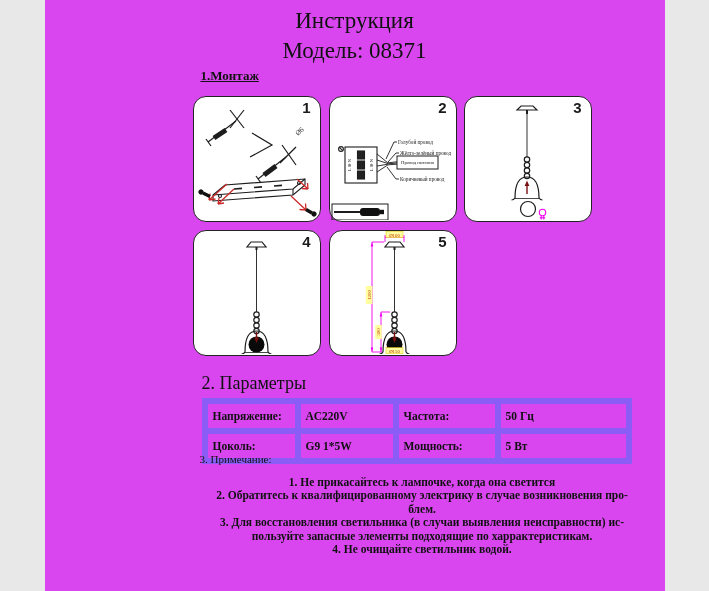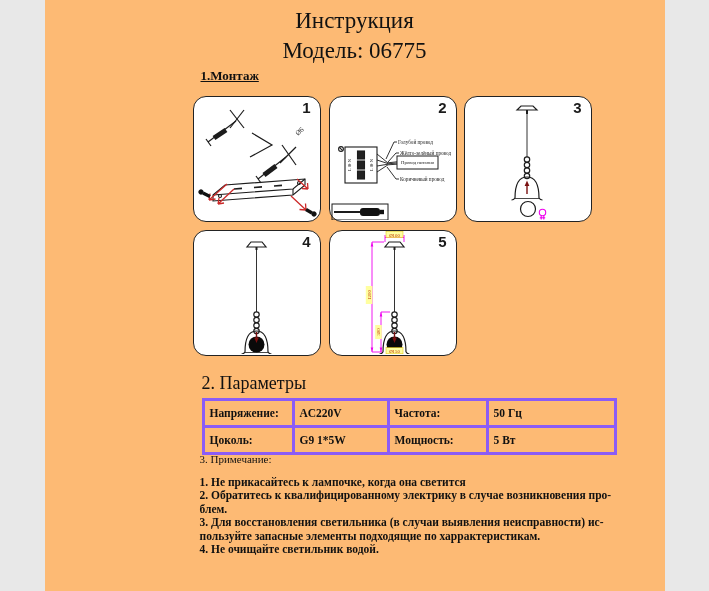--- a/index.html
+++ b/index.html
@@ -1,46 +1,46 @@
 <!DOCTYPE html>
 <html><head>
 <meta charset="utf-8">
 <style>
   html,body{margin:0;padding:0;background:#e8e8e8;}
-  .page{position:relative;width:620px;height:591px;background:#fdba74;overflow:hidden;
+  .page{position:relative;width:620px;height:591px;background:#d946ef;overflow:hidden;
         font-family:"Liberation Serif",serif;color:#111;margin:0 auto;}
   .title{position:absolute;top:7px;left:0;width:100%;text-align:center;font-size:23px;line-height:28px;}
   .model{top:37px;}
   .h-montage{position:absolute;left:156px;top:68px;font-size:13px;font-weight:600;text-decoration:underline;}
   .h-params{position:absolute;left:157px;top:373px;font-size:18px;}
   .h-notes{position:absolute;left:155px;top:453px;font-size:11px;}
   .panel{position:absolute;width:128px;height:126px;border:1.5px solid #232323;border-radius:13px;
          box-sizing:border-box;background:#fff;}
   #p1{left:148px;top:96px} #p2{left:284px;top:96px} #p3{left:419px;top:96px}
   #p4{left:148px;top:230px} #p5{left:284px;top:230px}
   .panel svg{position:absolute;left:0;top:0;display:block;}
   .pnum{position:absolute;top:2px;right:9px;font-family:"Liberation Sans",sans-serif;
         font-weight:600;font-size:15px;color:#1a1a1a;}
   table.params{position:absolute;left:157px;top:398px;border-collapse:collapse;table-layout:fixed;
         border:2px solid #2a2a2a;font-family:"Liberation Serif",serif;}
-  table.params td{border:3px solid #8b5cf6;height:24px;padding:0 2px 0 5px;
+  table.params td{border:6px solid #8b5cf6;height:24px;padding:0 2px 0 5px;
         font-size:11.5px;font-weight:bold;vertical-align:middle;overflow:hidden;}
   td.c0{width:80px} td.c1{width:85px} td.c2{width:89px} td.c3{width:118px}
   .notes{position:absolute;left:155px;top:476px;width:445px;font-size:11.5px;font-weight:bold;
         line-height:13.4px;}
-  .note{white-space:pre-line;margin:0;}
+  .note{white-space:pre-line;margin:0;text-align:center;}
   svg text{font-family:"Liberation Serif",serif;}
 </style>
 </head>
 <body>
 
 <div class="page">
 
   <div class="title">Инструкция</div>
-  <div class="title model">Модель: 06775</div>
+  <div class="title model">Модель: 08371</div>
 
   <div class="h-montage">1.Монтаж</div>
 
   <div class="panel" id="p1">
     <svg width="125" height="123" viewBox="0 0 125 123">
       <g stroke="#1c1c1c" stroke-width="1.2" fill="none">
         <line x1="12" y1="42" x2="17" y2="49"></line>
         <line x1="14" y1="45" x2="42" y2="24"></line>
         <line x1="20" y1="41" x2="32" y2="33" stroke-width="5"></line>
         <line x1="36" y1="13" x2="50" y2="31"></line>

